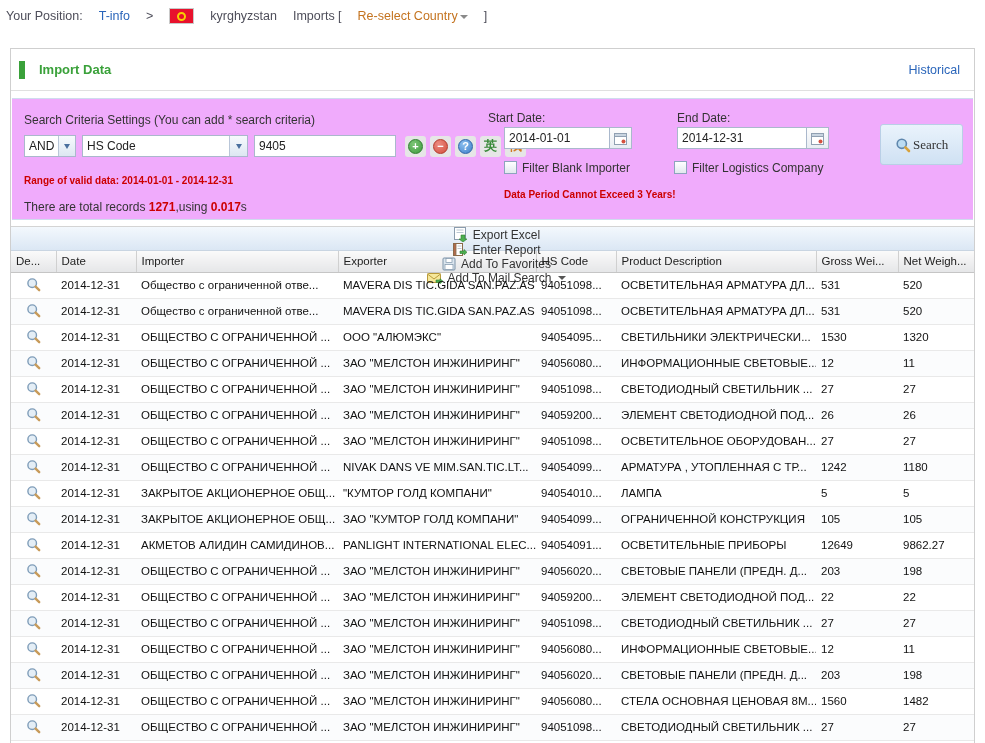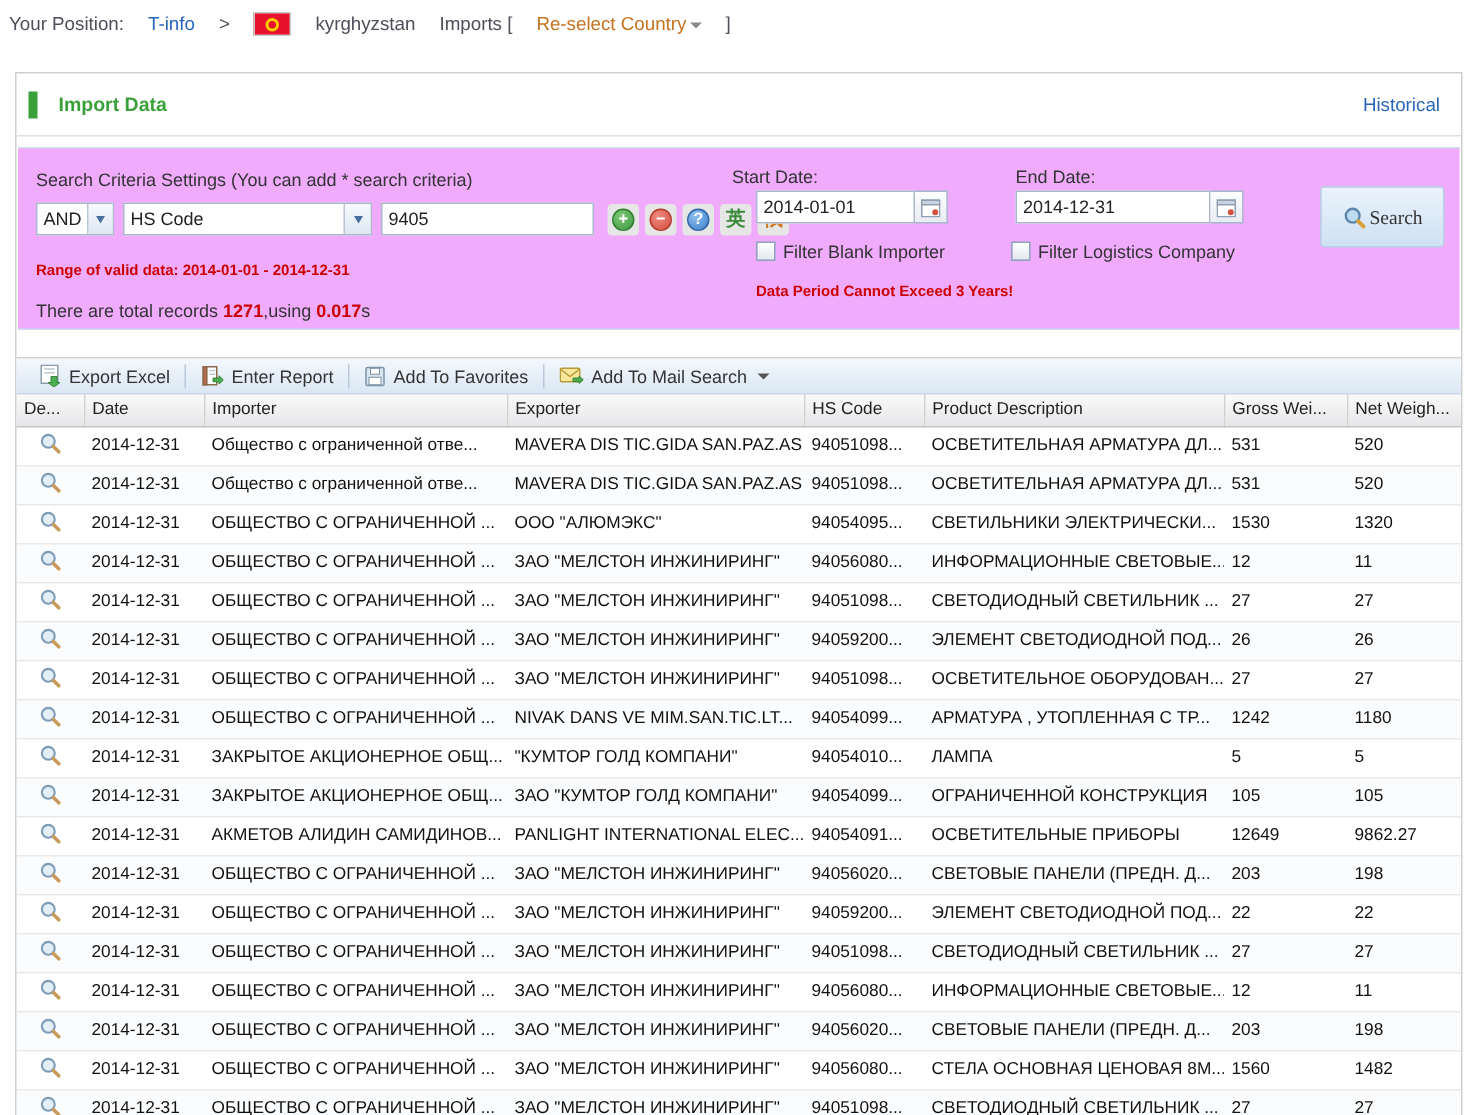--- a/index.html
+++ b/index.html
@@ -54,23 +54,23 @@
   .zh-ru { color:#d07820; }
   .date-wrap { display:inline-flex; }
   .cal-btn { width:22px; height:22px; border:1px solid #aab8cc; border-left:none;
     background:linear-gradient(#fdfdfd,#e8edf3); display:flex; align-items:center; justify-content:center; cursor:pointer; }
   .checkbox { width:13px; height:13px; border:1px solid #8da4bd; background:linear-gradient(#fff,#e2e8ef);
     display:inline-block; vertical-align:-2px; margin-right:5px; cursor:pointer; }
   .search-btn { display:inline-flex; align-items:center; gap:2px; height:41px; padding:0 14px;
     background:linear-gradient(#eaf3fc,#cfe1f3); border:1px solid #b9cfe6; border-radius:3px;
     font-size:13px; color:#333; cursor:pointer;font-family:Liberation Serif, serif; }
   
-  .toolbar { margin-top:18px; height:25px; display:flex; align-items:center; padding-left:8px;
+  .toolbar { margin-top:6px; height:25px; display:flex; align-items:center; padding-left:8px;
     background:linear-gradient(#f3f8fd,#dbe7f4); border-top:1px solid #d4d4d4; border-bottom:1px solid #c9d5e2;
-    font-size:12px; color:#333; }
+    font-size:12px; color:#333;flex-direction:column; }
   .tool-btn { display:inline-flex; align-items:center; gap:5px; padding:0 7px; cursor:pointer; height:22px; }
   .tool-sep { width:1px; height:16px; background:#b9c8da; margin:0 3px; }
   
   table.grid { border-collapse:collapse; table-layout:fixed; width:963px; font-size:11.5px; }
   .grid th { height:21px; background:linear-gradient(#fafafa,#e5e6e8); border-right:1px solid #d0d0d0;
     border-bottom:1px solid #c5c5c5; font-weight:normal; color:#222; text-align:left;
     padding:0 5px; white-space:nowrap; overflow:hidden; }
   .grid td { height:26px; padding:0 5px; border-bottom:1px solid #e9e9e9; color:#111;
     white-space:nowrap; overflow:hidden; }
   .grid tr:nth-child(even) td { background:#fbfcfd; }

